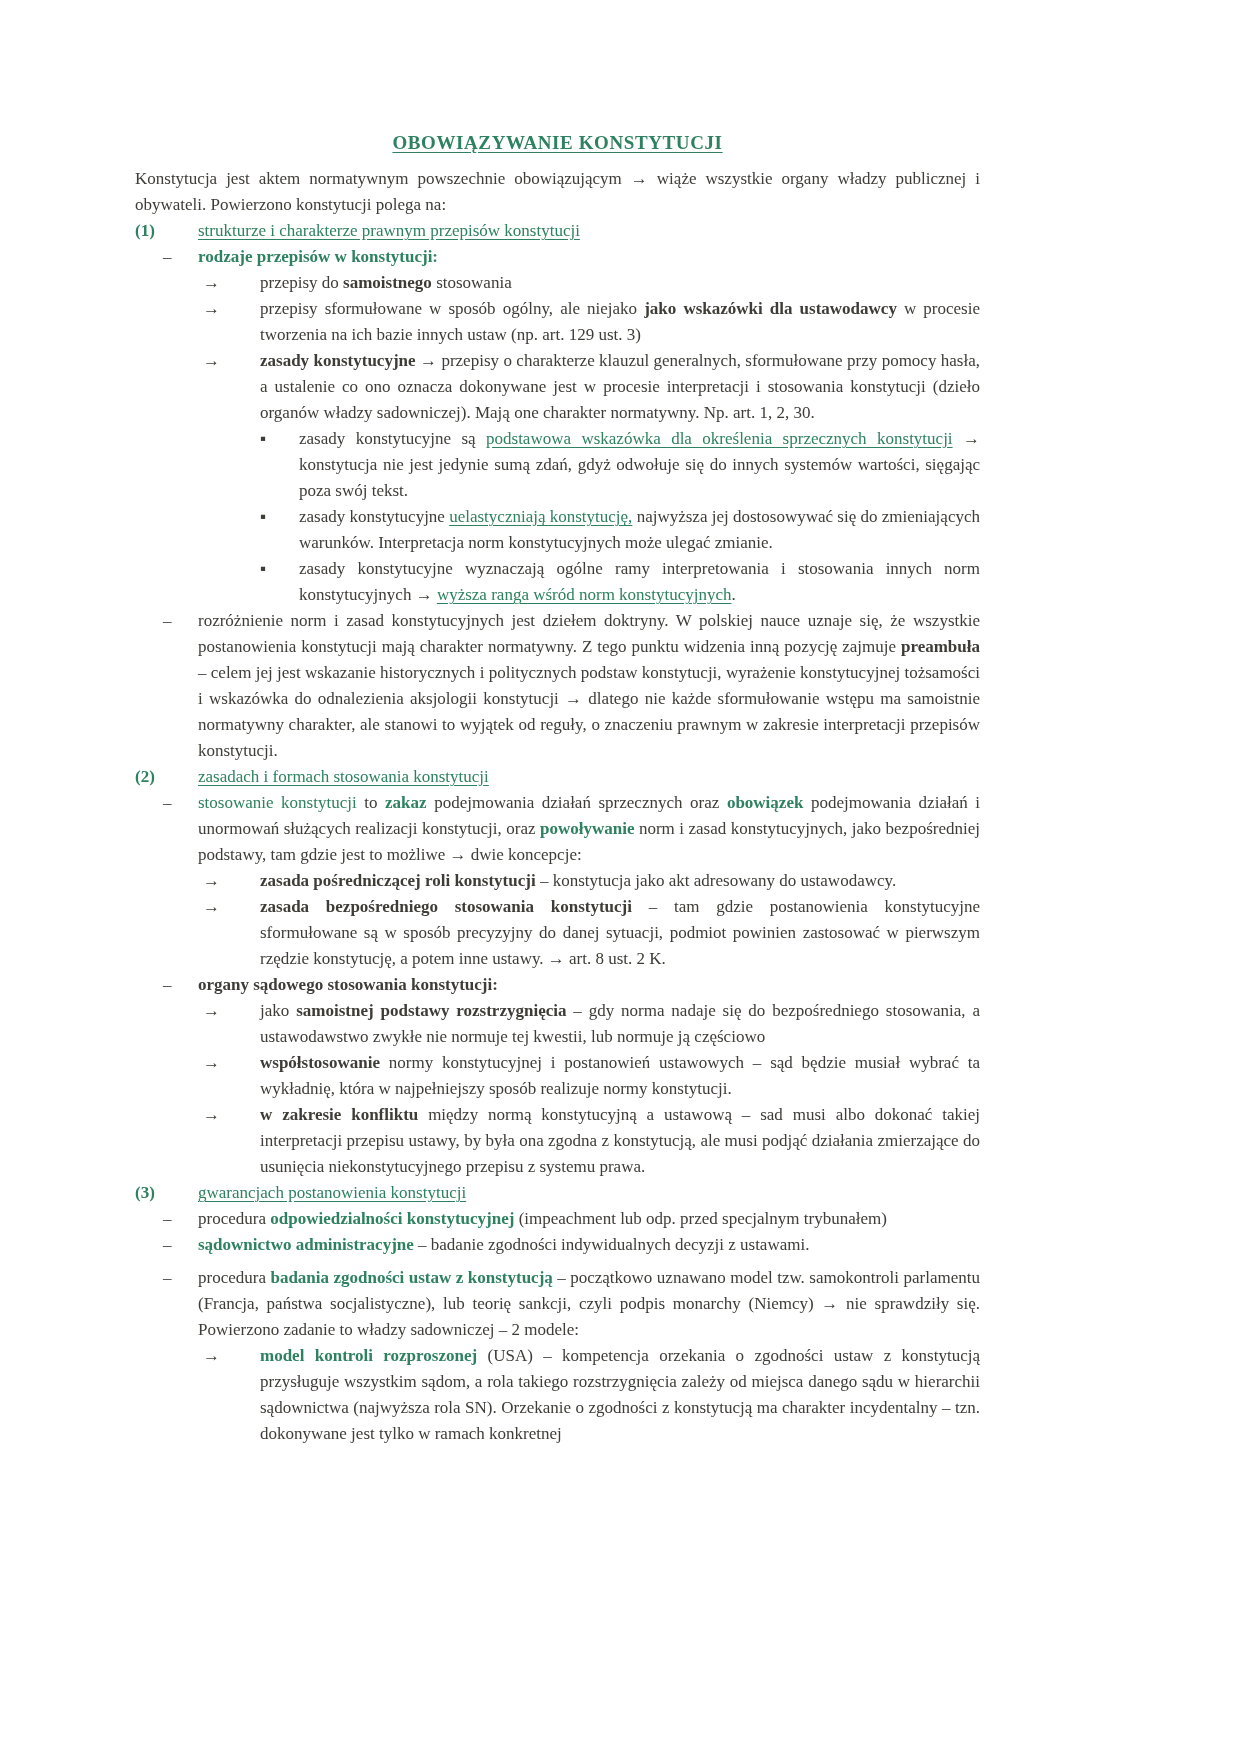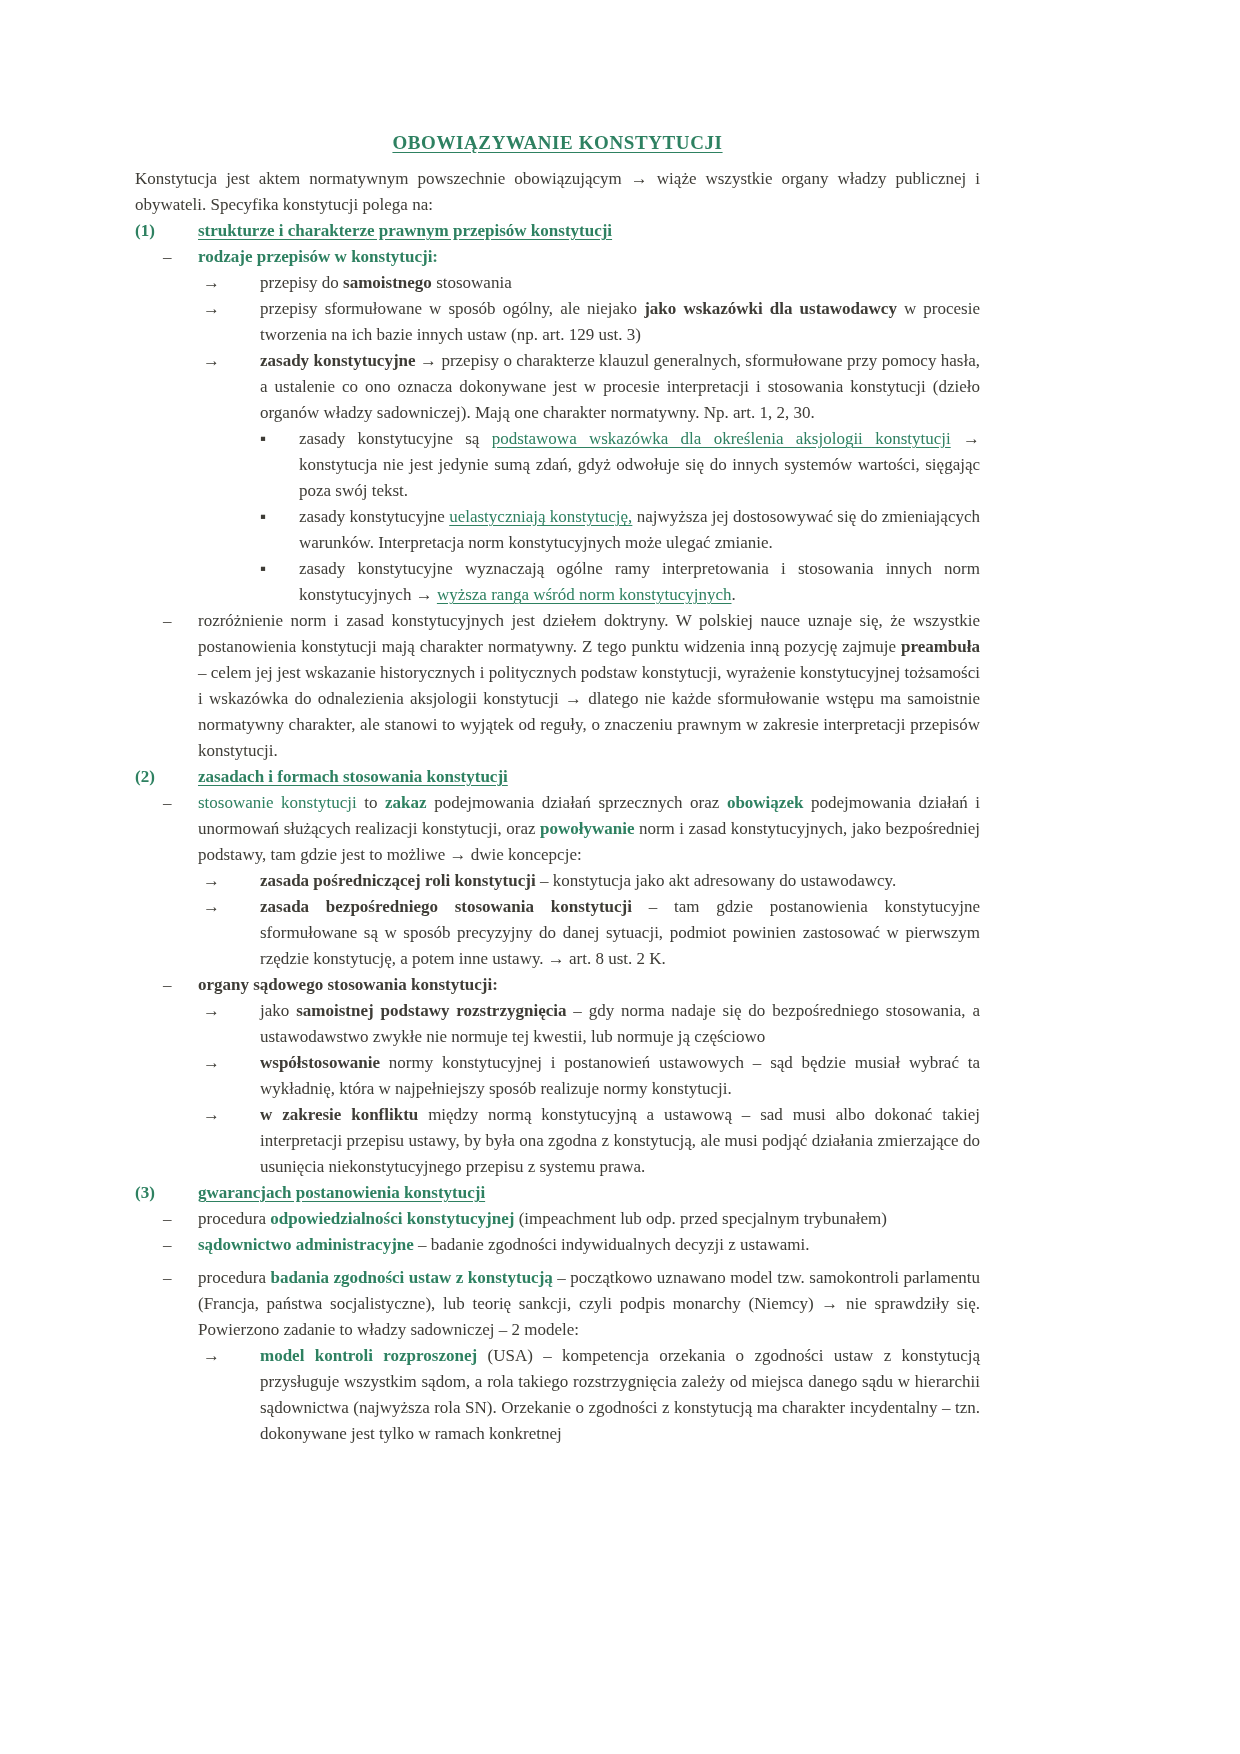--- a/index.html
+++ b/index.html
@@ -32,38 +32,38 @@
   .block.l1 .marker{left:0;}
   .block.l2 .marker{left:28px;}
   .block.l3 .marker{left:68px;}
   .block.l4 .marker{left:125px;}
   .block.space-before{margin-top:7px;}
   
   .b{font-weight:bold;margin-top:26px;}
   .g{color:var(--green);font-family:Liberation Serif, serif;}
   .gb{color:var(--green);font-weight:bold;}
   .gu{color:var(--green);text-decoration:underline;text-underline-offset:3px;}
-  .gbu{color:var(--green);font-weight:bold;text-decoration:underline;text-underline-offset:3px;}
+  .gbu{color:var(--green);font-weight:normal;text-decoration:underline;text-underline-offset:3px;}
   .mk-g{color:var(--green);font-weight:bold;}
 </style>
 </head>
 <body>
 
 <div class="page">
   <div class="title">
     <span class="title-text">OBOWIĄZYWANIE KONSTYTUCJI</span>
   </div>
   <div class="content">
-      <div class="block para"><span>Konstytucja jest aktem normatywnym powszechnie obowiązującym → wiąże wszystkie organy władzy publicznej i obywateli. Specyfika konstytucji polega na:</span></div>
+      <div class="block para"><span>Konstytucja jest aktem normatywnym powszechnie obowiązującym → wiąże wszystkie organy władzy publicznej i obywateli. Powierzono konstytucji polega na:</span></div>
       <div class="block l1"><span class="marker mk-g">(1)</span><span class="gbu">strukturze i charakterze prawnym przepisów konstytucji</span></div>
       <div class="block l2"><span class="marker">–</span><span class="gb">rodzaje przepisów w konstytucji:</span></div>
       <div class="block l3"><span class="marker">→</span><span>przepisy do </span><span class="b">samoistnego</span><span> stosowania</span></div>
       <div class="block l3"><span class="marker">→</span><span>przepisy sformułowane w sposób ogólny, ale niejako </span><span class="b">jako wskazówki dla ustawodawcy</span><span> w procesie tworzenia na ich bazie innych ustaw (np. art. 129 ust. 3)</span></div>
       <div class="block l3"><span class="marker">→</span><span class="b">zasady konstytucyjne</span><span> → przepisy o charakterze klauzul generalnych, sformułowane przy pomocy hasła, a ustalenie co ono oznacza dokonywane jest w procesie interpretacji i stosowania konstytucji (dzieło organów władzy sadowniczej). Mają one charakter normatywny. Np. art. 1, 2, 30.</span></div>
-      <div class="block l4"><span class="marker">▪</span><span>zasady konstytucyjne są </span><span class="gu">podstawowa wskazówka dla określenia aksjologii konstytucji</span><span> → konstytucja nie jest jedynie sumą zdań, gdyż odwołuje się do innych systemów wartości, sięgając poza swój tekst.</span></div>
+      <div class="block l4"><span class="marker">▪</span><span>zasady konstytucyjne są </span><span class="gu">podstawowa wskazówka dla określenia sprzecznych konstytucji</span><span> → konstytucja nie jest jedynie sumą zdań, gdyż odwołuje się do innych systemów wartości, sięgając poza swój tekst.</span></div>
       <div class="block l4"><span class="marker">▪</span><span>zasady konstytucyjne </span><span class="gu">uelastyczniają konstytucję,</span><span> najwyższa jej dostosowywać się do zmieniających warunków. Interpretacja norm konstytucyjnych może ulegać zmianie.</span></div>
       <div class="block l4"><span class="marker">▪</span><span>zasady konstytucyjne wyznaczają ogólne ramy interpretowania i stosowania innych norm konstytucyjnych → </span><span class="gu">wyższa ranga wśród norm konstytucyjnych</span><span>.</span></div>
       <div class="block l2"><span class="marker">–</span><span>rozróżnienie norm i zasad konstytucyjnych jest dziełem doktryny. W polskiej nauce uznaje się, że wszystkie postanowienia konstytucji mają charakter normatywny. Z tego punktu widzenia inną pozycję zajmuje </span><span class="b">preambuła</span><span> – celem jej jest wskazanie historycznych i politycznych podstaw konstytucji, wyrażenie konstytucyjnej tożsamości i wskazówka do odnalezienia aksjologii konstytucji → dlatego nie każde sformułowanie wstępu ma samoistnie normatywny charakter, ale stanowi to wyjątek od reguły, o znaczeniu prawnym w zakresie interpretacji przepisów konstytucji.</span></div>
       <div class="block l1"><span class="marker mk-g">(2)</span><span class="gbu">zasadach i formach stosowania konstytucji</span></div>
       <div class="block l2"><span class="marker">–</span><span class="g">stosowanie konstytucji</span><span> to </span><span class="gb">zakaz</span><span> podejmowania działań sprzecznych oraz </span><span class="gb">obowiązek</span><span> podejmowania działań i unormowań służących realizacji konstytucji, oraz </span><span class="gb">powoływanie</span><span> norm i zasad konstytucyjnych, jako bezpośredniej podstawy, tam gdzie jest to możliwe → dwie koncepcje:</span></div>
       <div class="block l3"><span class="marker">→</span><span class="b">zasada pośredniczącej roli konstytucji</span><span> – konstytucja jako akt adresowany do ustawodawcy.</span></div>
       <div class="block l3"><span class="marker">→</span><span class="b">zasada bezpośredniego stosowania konstytucji</span><span> – tam gdzie postanowienia konstytucyjne sformułowane są w sposób precyzyjny do danej sytuacji, podmiot powinien zastosować w pierwszym rzędzie konstytucję, a potem inne ustawy. → art. 8 ust. 2 K.</span></div>
       <div class="block l2"><span class="marker">–</span><span class="b">organy sądowego stosowania konstytucji:</span></div>
       <div class="block l3"><span class="marker">→</span><span>jako </span><span class="b">samoistnej podstawy rozstrzygnięcia</span><span> – gdy norma nadaje się do bezpośredniego stosowania, a ustawodawstwo zwykłe nie normuje tej kwestii, lub normuje ją częściowo</span></div>
       <div class="block l3"><span class="marker">→</span><span class="b">współstosowanie</span><span> normy konstytucyjnej i postanowień ustawowych – sąd będzie musiał wybrać ta wykładnię, która w najpełniejszy sposób realizuje normy konstytucji.</span></div>

